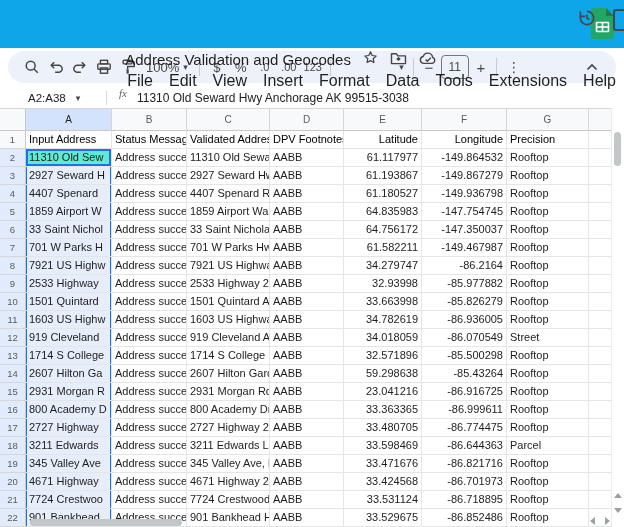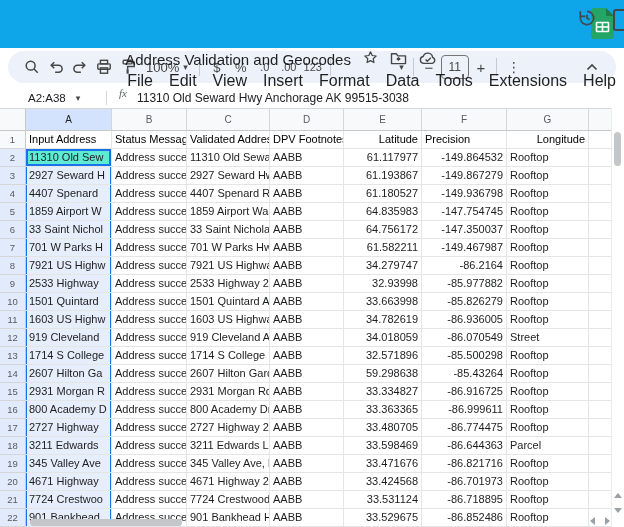--- a/index.html
+++ b/index.html
@@ -219,22 +219,22 @@
       <div class="ch"></div>
     </div>
   <div id="rows">
       <div class="grow">
         <div class="rh">1</div>
         <div class="c hdr">Input Address</div>
         <div class="c hdr">Status Message</div>
         <div class="c hdr">Validated Address</div>
         <div class="c hdr">DPV Footnotes</div>
         <div class="c r hdr">Latitude</div>
+        <div class="c r hdr">Longitude</div>
         <div class="c hdr">Precision</div>
-        <div class="c r hdr">Longitude</div>
         <div class="c hdr"></div>
       </div>
       <div class="grow">
         <div class="rh sel">2</div>
         <div class="c active">11310 Old Sew</div>
         <div class="c">Address success</div>
         <div class="c">11310 Old Sewa</div>
         <div class="c">AABB</div>
         <div class="c r">61.117977</div>
         <div class="c r">-149.864532</div>
@@ -372,21 +372,21 @@
         <div class="c r">-85.43264</div>
         <div class="c">Rooftop</div>
         <div class="c"></div>
       </div>
       <div class="grow">
         <div class="rh sel">15</div>
         <div class="c selrange">2931 Morgan R</div>
         <div class="c">Address success</div>
         <div class="c">2931 Morgan Rd</div>
         <div class="c">AABB</div>
-        <div class="c r">33.334827</div>
+        <div class="c r">23.041216</div>
         <div class="c r">-86.916725</div>
         <div class="c">Rooftop</div>
         <div class="c"></div>
       </div>
       <div class="grow">
         <div class="rh sel">16</div>
         <div class="c selrange">800 Academy D</div>
         <div class="c">Address success</div>
         <div class="c">800 Academy Dr</div>
         <div class="c">AABB</div>

